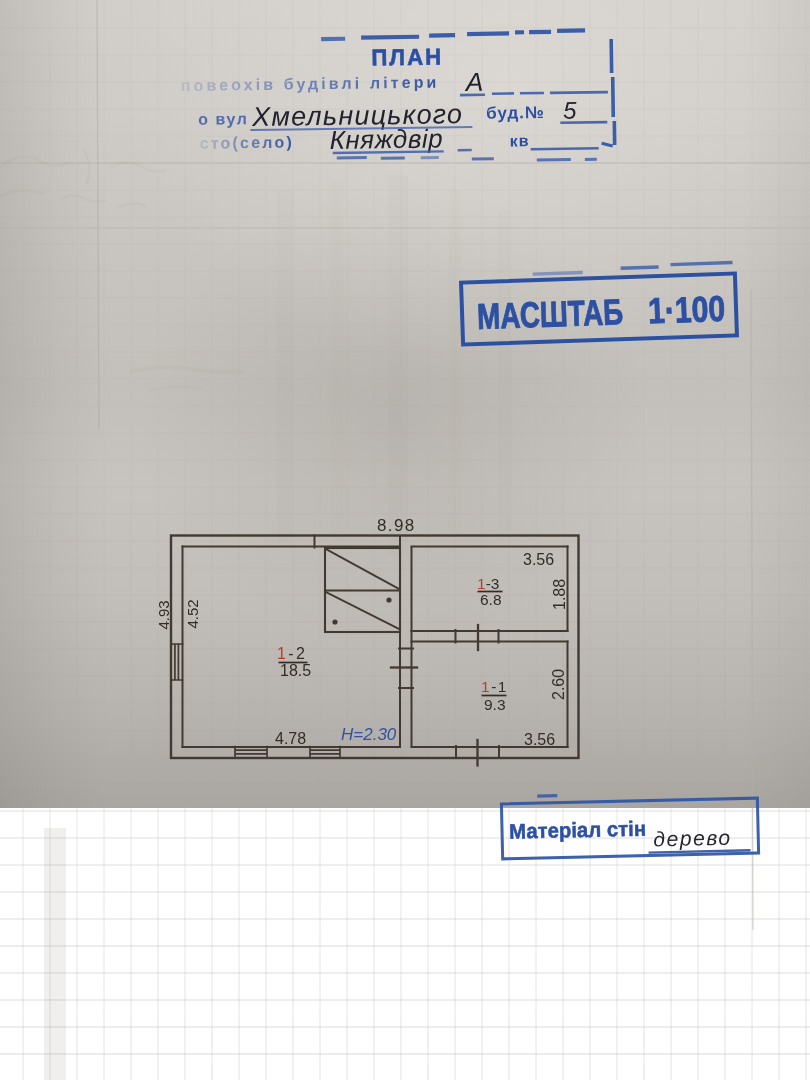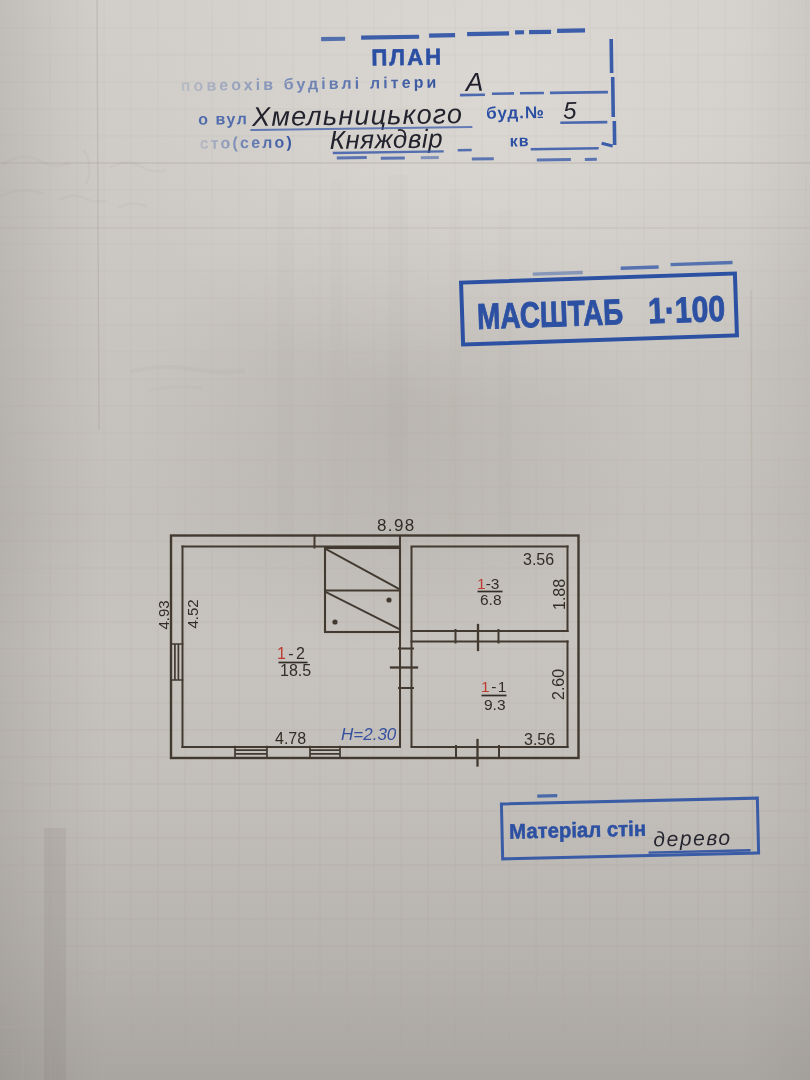--- a/index.html
+++ b/index.html
@@ -1,17 +1,17 @@
 <!DOCTYPE html>
 <html><head>
 <meta charset="utf-8">
 <style>
   html,body{margin:0;padding:0;width:810px;height:1080px;overflow:hidden;}
   body{font-family:"Liberation Sans", sans-serif;}
-  #page{position:relative;width:810px;height:1080px;
+  #page{position:relative;width:810px;height:808px;
     background:
       radial-gradient(ellipse 560px 420px at 63% 10%, rgba(228,225,220,0.55), rgba(228,225,220,0) 70%),
       radial-gradient(ellipse 330px 300px at 395px 420px, rgba(88,82,75,0.11), rgba(88,82,75,0) 78%),
       linear-gradient(to right, rgba(80,75,69,0.13) 0px, rgba(80,75,69,0.05) 55px, rgba(80,75,69,0) 105px),
       linear-gradient(to left, rgba(70,65,60,0.06) 0px, rgba(70,65,60,0) 70px),
       linear-gradient(to bottom, #d2cfca 0%, #cfccc7 14%, #c7c3be 34%, #c3bfba 48%, #c7c3be 60%, #c2beba 74%, #b7b3af 88%, #a9a5a1 100%);
   }
   svg{position:absolute;left:0;top:0;filter:blur(0.45px);}
   text{font-family:"Liberation Sans", sans-serif;}
 </style>

